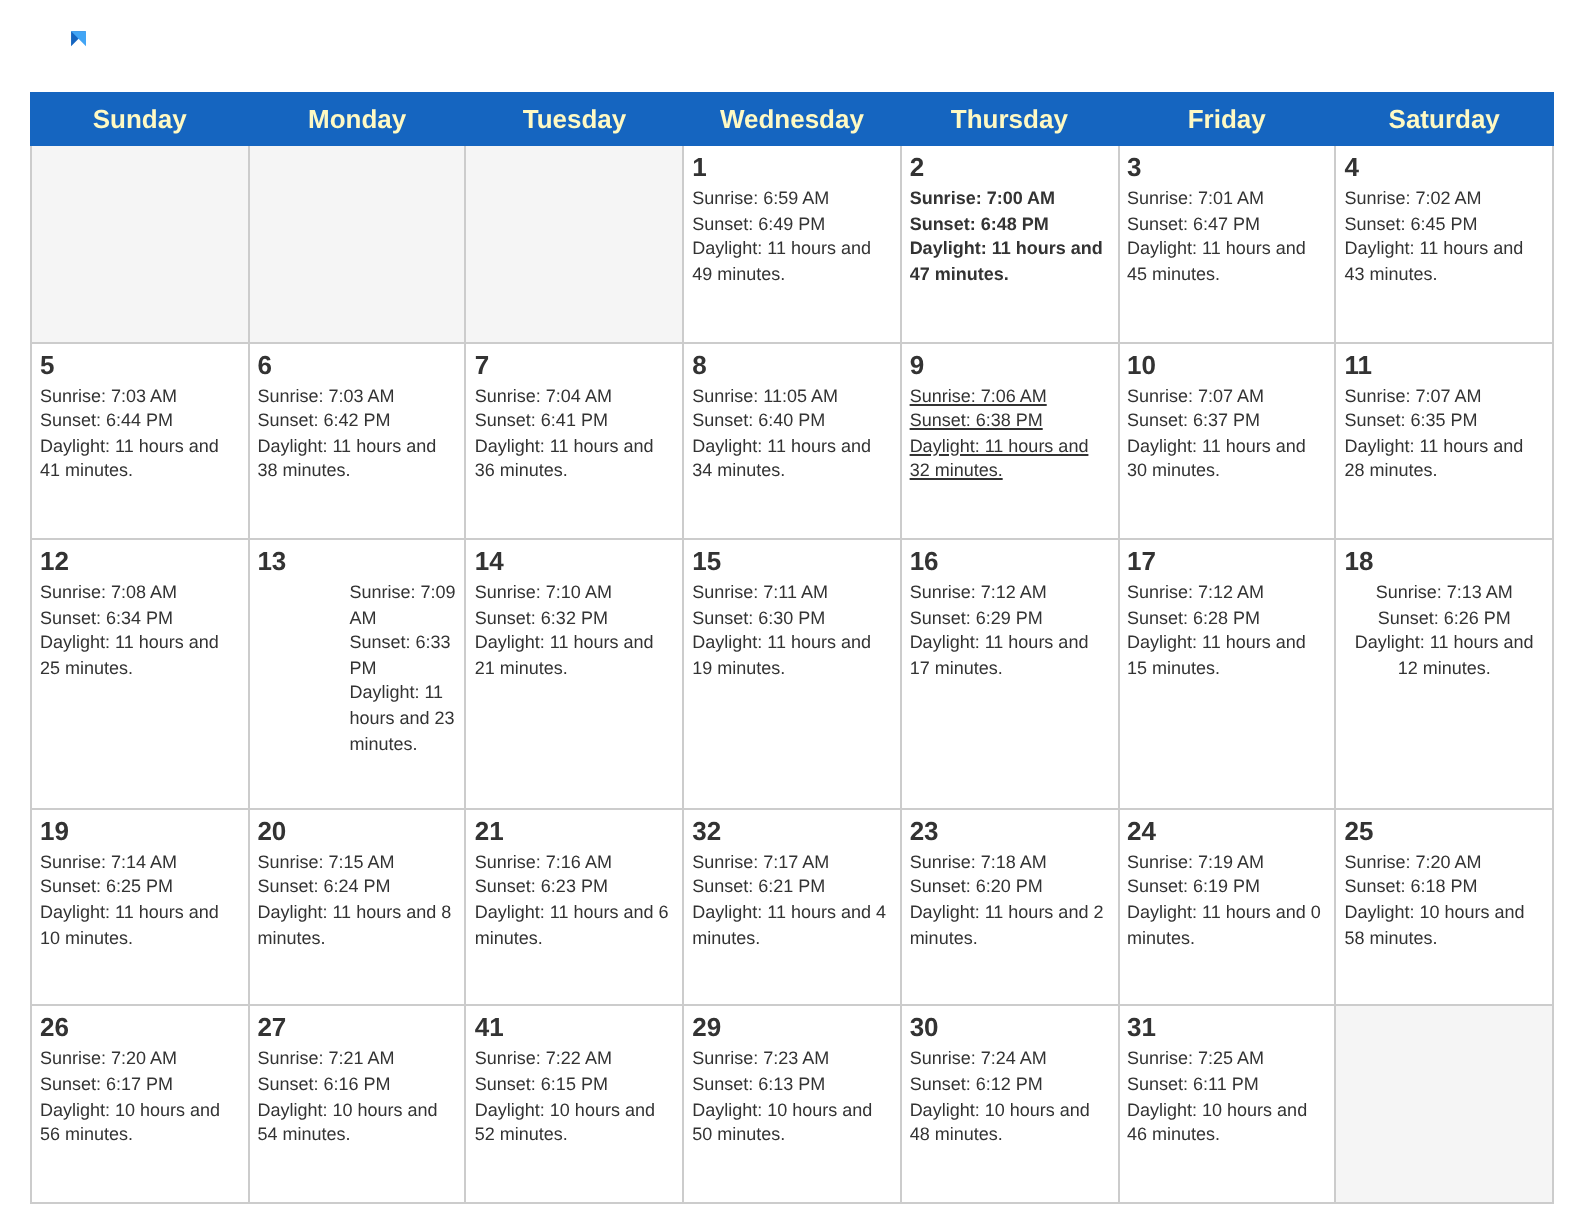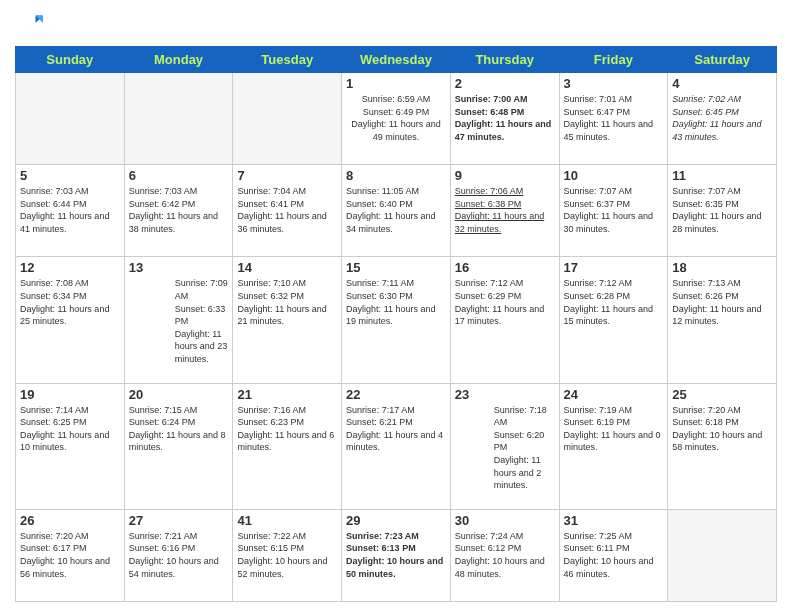--- a/index.html
+++ b/index.html
@@ -53,21 +53,21 @@
     }
     .calendar {
       flex: 1;
       border: 1px solid #ccc;
       border-collapse: collapse;
       width: 100%;
       table-layout: fixed;
     }
     .calendar th {
       background-color: #1565c0;
-      color: #bef264;
+      color: #fef9c3;
       text-align: center;
       font-size: 13px;
       font-weight: bold;
       padding: 5px 3px;
       border: 1px solid #1565c0;
     }
     .calendar td {
       vertical-align: top;
       border: 1px solid #ccc;
       padding: 3px 4px;
@@ -127,39 +127,39 @@
           <th>Saturday</th>
         </tr>
     </thead>
     <tbody id="calendar-body">
     <tr>
           <td class="empty"></td>
           <td class="empty"></td>
           <td class="empty"></td>
           <td>
             <span class="day-num">1</span>
-            <div class="day-info" style="white-space: pre-line; text-align: center;">Sunrise: 6:59 AM
+            <div class="day-info" style="white-space: pre-line;">Sunrise: 6:59 AM
 Sunset: 6:49 PM
 Daylight: 11 hours and 49 minutes.</div>
           </td>
           <td>
             <span class="day-num">2</span>
             <div class="day-info" style="white-space: pre-line; font-weight: bold;">Sunrise: 7:00 AM
 Sunset: 6:48 PM
 Daylight: 11 hours and 47 minutes.</div>
           </td>
           <td>
             <span class="day-num">3</span>
             <div class="day-info" style="white-space: pre-line;">Sunrise: 7:01 AM
 Sunset: 6:47 PM
 Daylight: 11 hours and 45 minutes.</div>
           </td>
           <td>
             <span class="day-num">4</span>
-            <div class="day-info" style="white-space: pre-line; font-style: italic;">Sunrise: 7:02 AM
+            <div class="day-info" style="white-space: pre-line;">Sunrise: 7:02 AM
 Sunset: 6:45 PM
 Daylight: 11 hours and 43 minutes.</div>
           </td>
         </tr>
         <tr>
           <td>
             <span class="day-num">5</span>
             <div class="day-info" style="white-space: pre-line;">Sunrise: 7:03 AM
 Sunset: 6:44 PM
 Daylight: 11 hours and 41 minutes.</div>
@@ -233,21 +233,21 @@
 Daylight: 11 hours and 17 minutes.</div>
           </td>
           <td>
             <span class="day-num">17</span>
             <div class="day-info" style="white-space: pre-line;">Sunrise: 7:12 AM
 Sunset: 6:28 PM
 Daylight: 11 hours and 15 minutes.</div>
           </td>
           <td>
             <span class="day-num">18</span>
-            <div class="day-info" style="white-space: pre-line;">Sunrise: 7:13 AM
+            <div class="day-info" style="white-space: pre-line; text-align: center;">Sunrise: 7:13 AM
 Sunset: 6:26 PM
 Daylight: 11 hours and 12 minutes.</div>
           </td>
         </tr>
         <tr>
           <td>
             <span class="day-num">19</span>
             <div class="day-info" style="white-space: pre-line;">Sunrise: 7:14 AM
 Sunset: 6:25 PM
 Daylight: 11 hours and 10 minutes.</div>
@@ -258,28 +258,28 @@
 Sunset: 6:24 PM
 Daylight: 11 hours and 8 minutes.</div>
           </td>
           <td>
             <span class="day-num">21</span>
             <div class="day-info" style="white-space: pre-line;">Sunrise: 7:16 AM
 Sunset: 6:23 PM
 Daylight: 11 hours and 6 minutes.</div>
           </td>
           <td>
-            <span class="day-num">22</span>
+            <span class="day-num">32</span>
             <div class="day-info" style="white-space: pre-line;">Sunrise: 7:17 AM
 Sunset: 6:21 PM
 Daylight: 11 hours and 4 minutes.</div>
           </td>
           <td>
             <span class="day-num">23</span>
-            <div class="day-info" style="white-space: pre-line; margin-left: 39px;">Sunrise: 7:18 AM
+            <div class="day-info" style="white-space: pre-line;">Sunrise: 7:18 AM
 Sunset: 6:20 PM
 Daylight: 11 hours and 2 minutes.</div>
           </td>
           <td>
             <span class="day-num">24</span>
             <div class="day-info" style="white-space: pre-line;">Sunrise: 7:19 AM
 Sunset: 6:19 PM
 Daylight: 11 hours and 0 minutes.</div>
           </td>
           <td>
@@ -303,21 +303,21 @@
 Daylight: 10 hours and 54 minutes.</div>
           </td>
           <td>
             <span class="day-num">41</span>
             <div class="day-info" style="white-space: pre-line;">Sunrise: 7:22 AM
 Sunset: 6:15 PM
 Daylight: 10 hours and 52 minutes.</div>
           </td>
           <td>
             <span class="day-num">29</span>
-            <div class="day-info" style="white-space: pre-line; font-weight: bold;">Sunrise: 7:23 AM
+            <div class="day-info" style="white-space: pre-line;">Sunrise: 7:23 AM
 Sunset: 6:13 PM
 Daylight: 10 hours and 50 minutes.</div>
           </td>
           <td>
             <span class="day-num">30</span>
             <div class="day-info" style="white-space: pre-line;">Sunrise: 7:24 AM
 Sunset: 6:12 PM
 Daylight: 10 hours and 48 minutes.</div>
           </td>
           <td>

